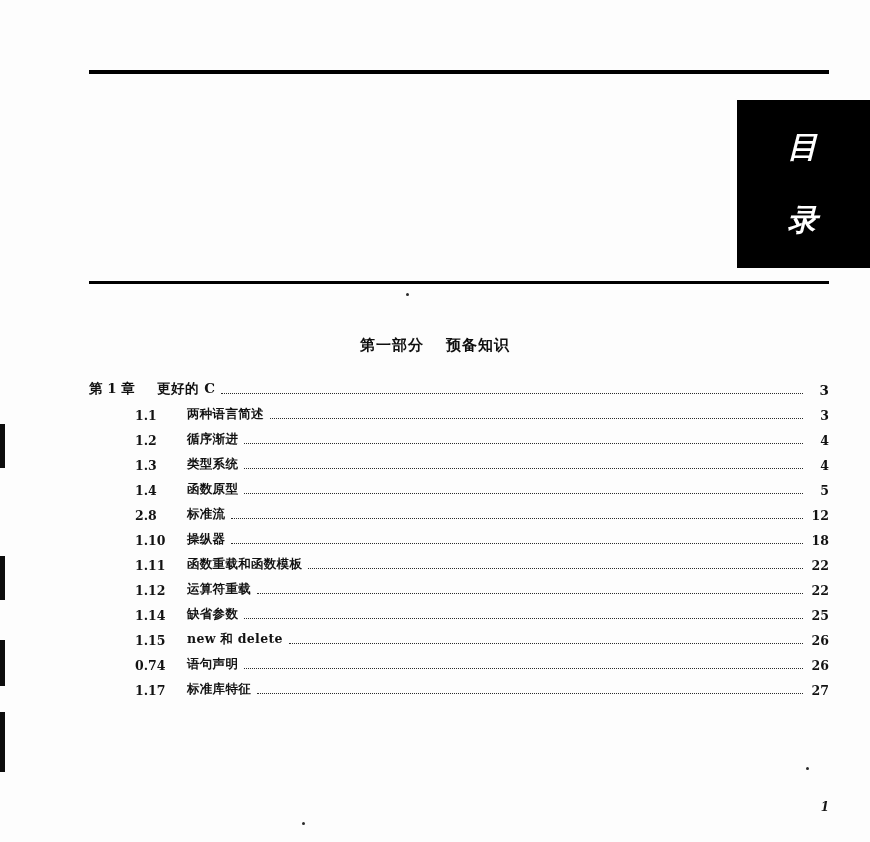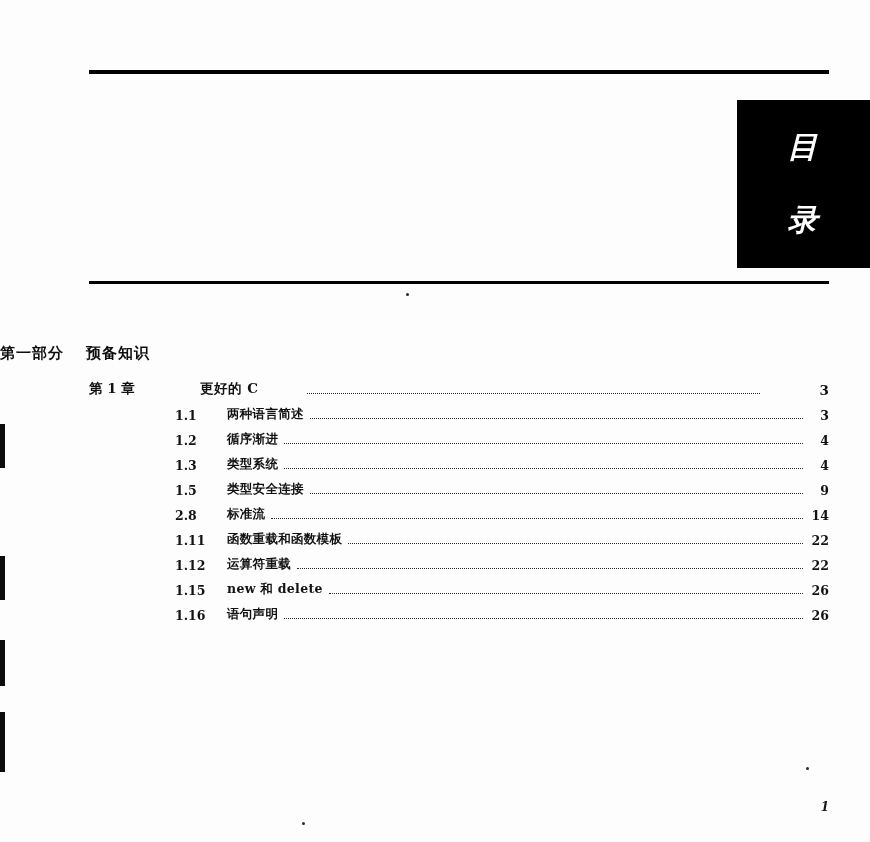--- a/index.html
+++ b/index.html
@@ -85,23 +85,23 @@
   }
   .edge-mark.e1 { top: 424px; height: 44px; }
   .edge-mark.e2 { top: 556px; height: 44px; }
   .edge-mark.e3 { top: 640px; height: 46px; }
   .edge-mark.e4 { top: 712px; height: 60px; }
 
   
   .part-title {
     position: absolute;
     left: 0;
-    top: 344px;
+    top: 336px;
     width: 870px;
-    text-align: left;
+    text-align: center;
     font-family: "DejaVu Serif", serif;
     font-weight: bold;
     font-size: 15px;
     letter-spacing: 1px;
     color: #0f0f0f;
   }
   .part-title .gap { display: inline-block; width: 22px; }
 
   
   .toc {
@@ -115,42 +115,40 @@
     align-items: flex-end;
     height: 25px;
     font-size: 13px;
     color: #121212;
   }
   .toc-row.chapter {
     font-family: "DejaVu Serif", serif;
     font-weight: bold;
     font-size: 13.5px;
     height: 27px;
-    gap: 43px;
   }
   .toc-row.chapter .num {
     width: 68px;
     flex: 0 0 68px;
     letter-spacing: 0px;
   }
   .toc-row.chapter .label {
     flex: 0 0 auto;
     padding-right: 6px;
     letter-spacing: 0.5px;
   }
   .toc-row.section {
     font-family: "DejaVu Serif", serif;
     font-weight: bold;
     font-size: 12.5px;
     padding-left: 46px;
   }
   .toc-row.section .num {
     width: 52px;
     flex: 0 0 52px;
-    margin-left: 40px;
   }
   .toc-row.section .label {
     flex: 0 0 auto;
     padding-right: 6px;
     letter-spacing: 0.3px;
   }
   .dots {
     flex: 1 1 auto;
     border-bottom: 1px dotted #2b2b2b;
     margin-bottom: 4px;
@@ -227,67 +225,85 @@
       <span class="pg">4</span>
     </div>
 
     <div class="toc-row section">
       <span class="num">1.3</span>
       <span class="label">类型系统</span>
       <span class="dots"></span>
       <span class="pg">4</span>
     </div>
 
-
-    <div class="toc-row section">
-      <span class="num">1.5</span>
-      <span class="label">类型安全连接</span>
-      <span class="dots"></span>
-      <span class="pg">9</span>
-    </div>
+    <div class="toc-row section">
+      <span class="num">1.4</span>
+      <span class="label">函数原型</span>
+      <span class="dots"></span>
+      <span class="pg">5</span>
+    </div>
+
 
 
 
     <div class="toc-row section">
       <span class="num">2.8</span>
       <span class="label">标准流</span>
       <span class="dots"></span>
-      <span class="pg">14</span>
-    </div>
-
-
+      <span class="pg">12</span>
+    </div>
+
+
+    <div class="toc-row section">
+      <span class="num">1.10</span>
+      <span class="label">操纵器</span>
+      <span class="dots"></span>
+      <span class="pg">18</span>
+    </div>
 
     <div class="toc-row section">
       <span class="num">1.11</span>
       <span class="label">函数重载和函数模板</span>
       <span class="dots"></span>
       <span class="pg">22</span>
     </div>
 
     <div class="toc-row section">
       <span class="num">1.12</span>
       <span class="label">运算符重载</span>
       <span class="dots"></span>
       <span class="pg">22</span>
     </div>
 
 
+    <div class="toc-row section">
+      <span class="num">1.14</span>
+      <span class="label">缺省参数</span>
+      <span class="dots"></span>
+      <span class="pg">25</span>
+    </div>
 
     <div class="toc-row section">
       <span class="num">1.15</span>
       <span class="label">new 和 delete</span>
       <span class="dots"></span>
       <span class="pg">26</span>
     </div>
 
     <div class="toc-row section">
-      <span class="num">1.16</span>
+      <span class="num">0.74</span>
       <span class="label">语句声明</span>
       <span class="dots"></span>
       <span class="pg">26</span>
     </div>
 
+    <div class="toc-row section">
+      <span class="num">1.17</span>
+      <span class="label">标准库特征</span>
+      <span class="dots"></span>
+      <span class="pg">27</span>
+    </div>
 
   </div>
 
   <div class="folio">1</div>
 
 </div>
 
 </body></html>

